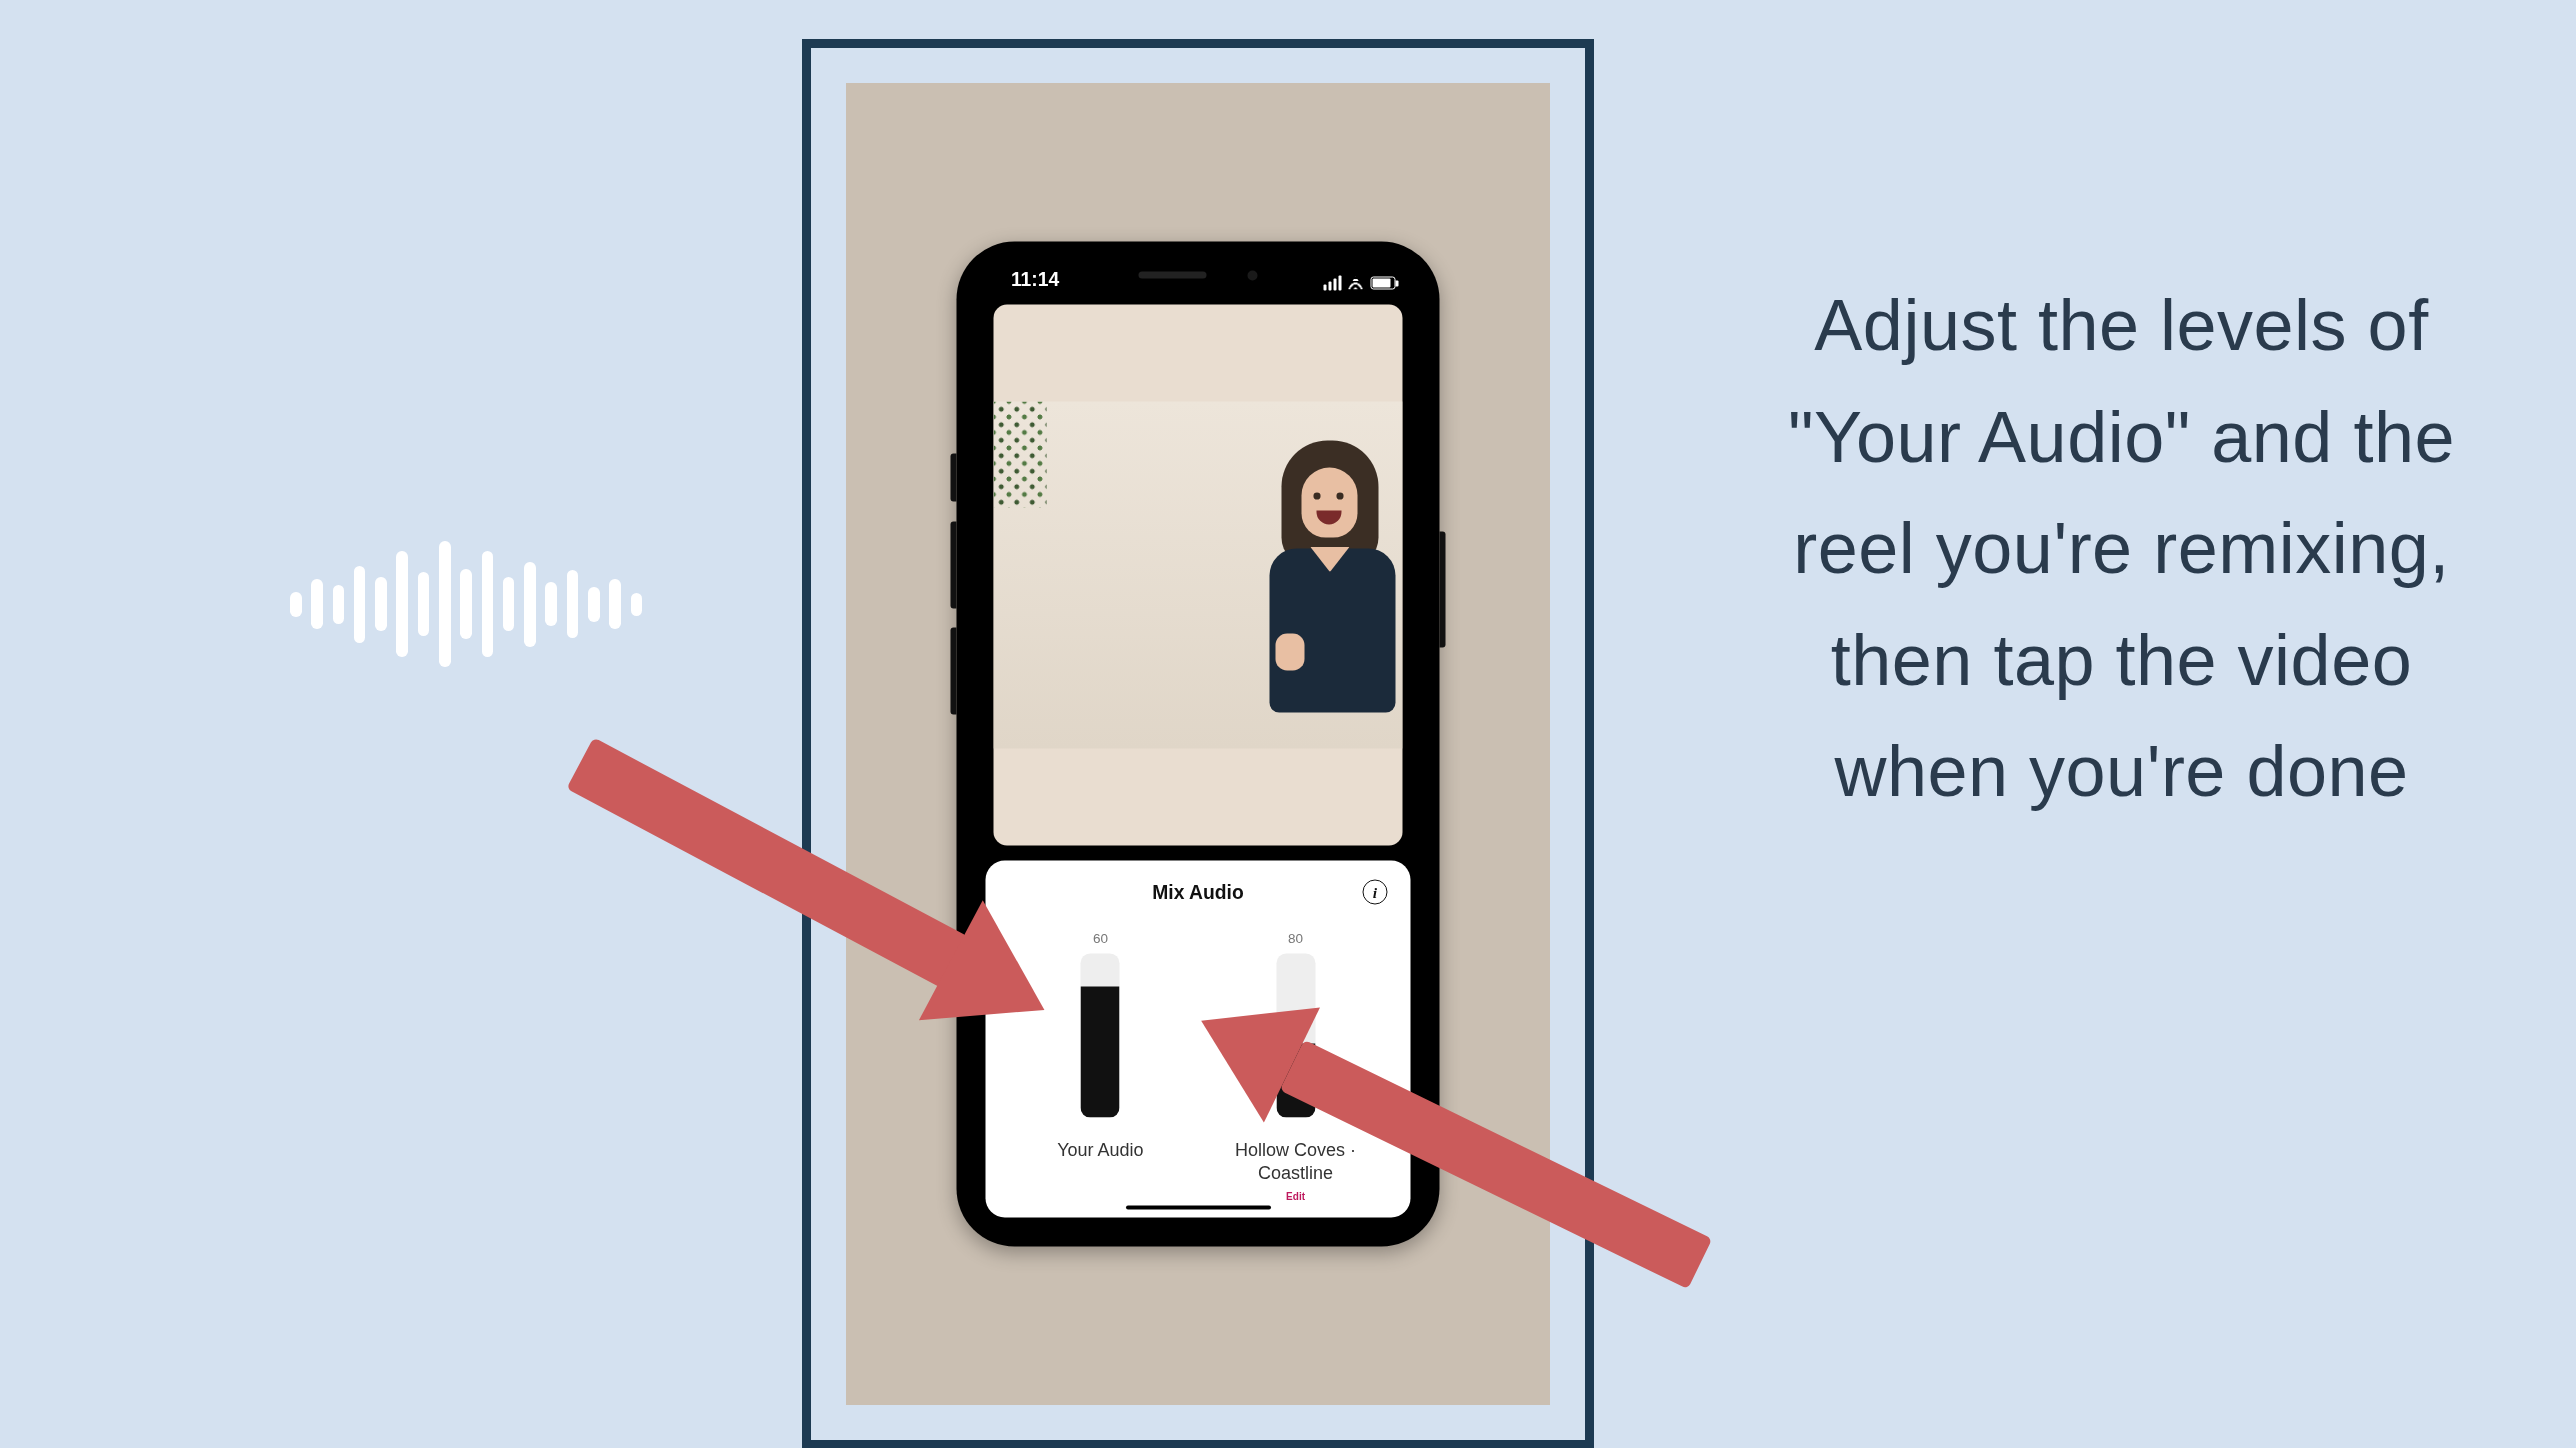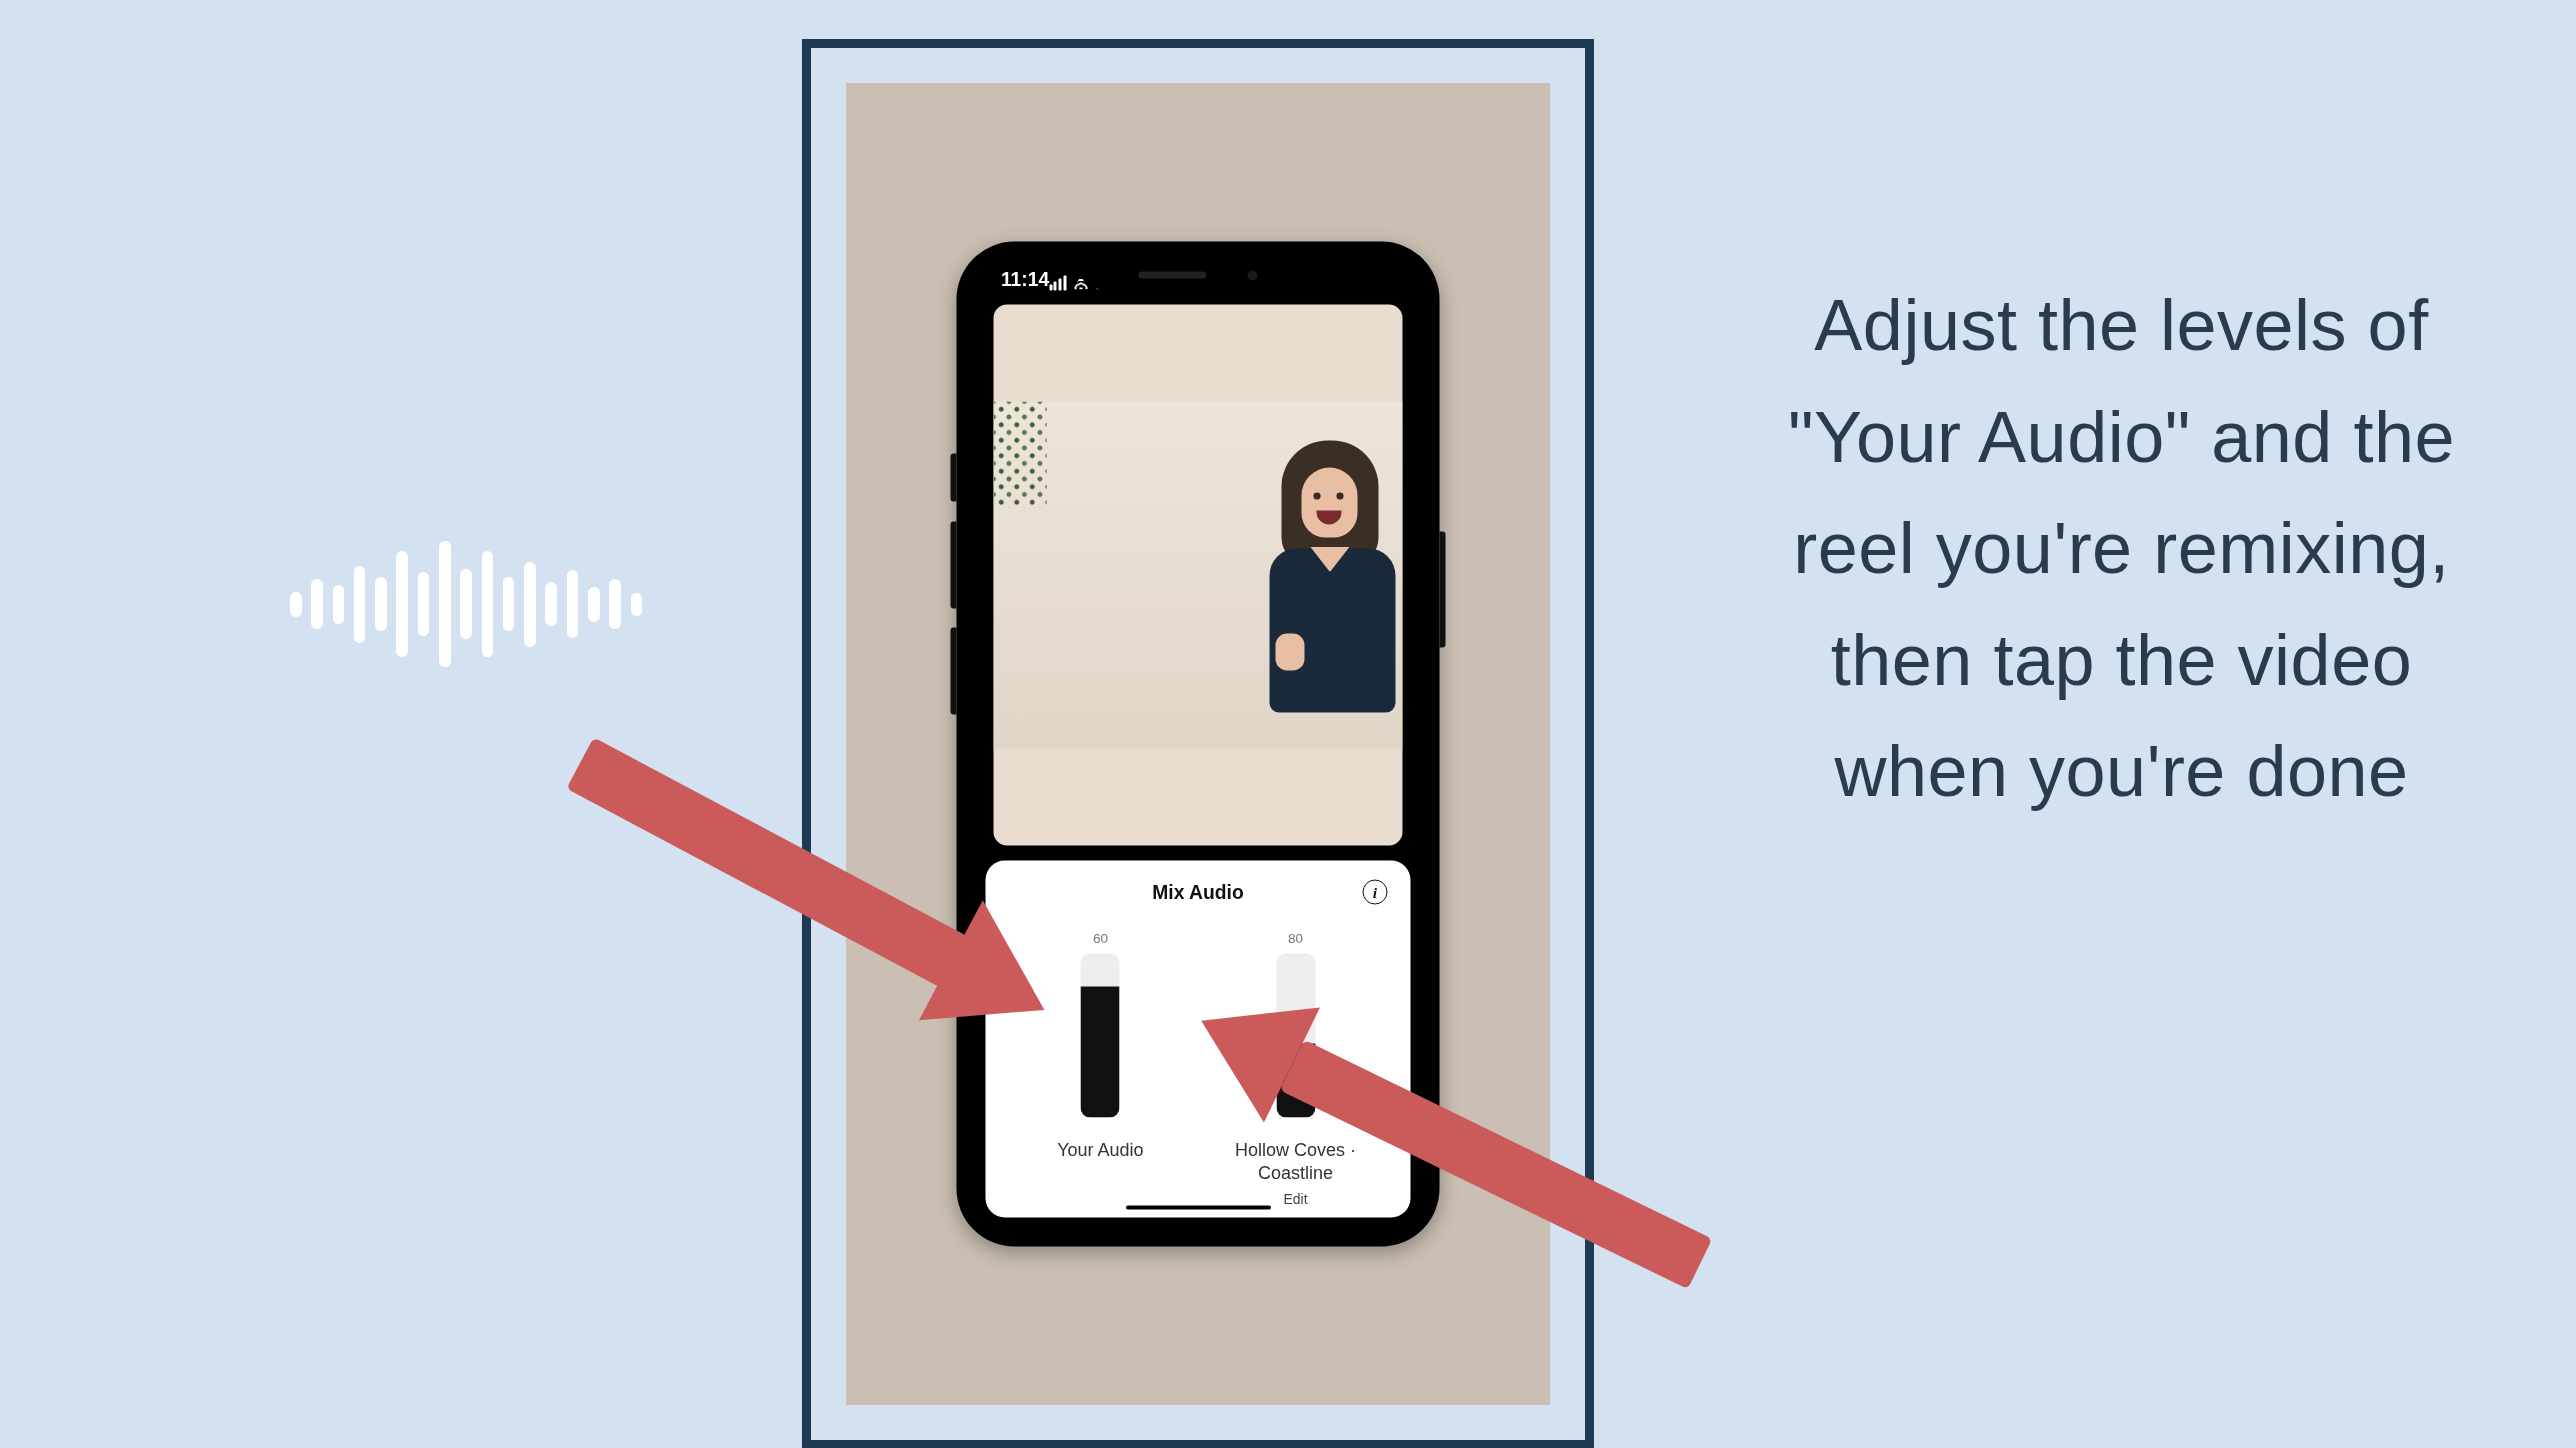--- a/index.html
+++ b/index.html
@@ -90,24 +90,24 @@
     background: #000;
     border-radius: 0 0 19.3px 19.3px;
     z-index: 10;
     display:flex; align-items:center; justify-content:center; gap:11.6px;
   }
   .notch .speaker { width:68px; height:6.8px; background:#222; border-radius:3.9px; }
   .notch .cam { width:9.7px; height:9.7px; background:#1a1a1a; border-radius:50%; margin-left:29px;}
 
   .status-bar {
     position: absolute;
-    top: 9.7px; left: 0; right: 0;
+    top: 9.7px; left: 10px; right: 0;
     height: 29px;
     display: flex;
-    justify-content: flex-start;
+    justify-content: space-between;
     padding: 0 27px;
     color: #fff;
     font-size: 19.3px;
     font-weight: 600;
     z-index: 5;
   }
   .status-right { display:flex; align-items:center; gap:5.8px; font-size:15.5px;}
   .sig-bars { display:inline-flex; align-items:flex-end; gap:1.9px;}
   .sig-bars span { width:2.9px; background:#fff; border-radius:1px;}
   .sig-bars span:nth-child(1){height:5.8px;} .sig-bars span:nth-child(2){height:8.7px;}
@@ -197,21 +197,21 @@
   }
   .slider-col{ display:flex; flex-direction:column; align-items:center; width:164px;}
   .slider-val{ font-size:13.5px; color:#777; margin-bottom:7.7px;}
   .slider-track{
     width:39px; height:164px; background:#eeeeee; border-radius:9.7px; position:relative; overflow:hidden;
   }
   .slider-fill{
     position:absolute; left:0; right:0; bottom:0; background:#111;
   }
   .slider-label{ margin-top:21px; font-size:18px; color:#333; text-align:center; line-height:1.3;}
-  .slider-edit{ margin-top:5.8px; font-size:14px; color:#404040; font-weight:400;}
+  .slider-edit{ margin-top:5.8px; font-size:10px; color:#be185d; font-weight:700;}
 
   .home-indicator{
     position:absolute;bottom:7.7px;left:50%;transform:translateX(-50%);
     width:145px;height:4.8px;background:#000;border-radius:2.9px;
   }
 
   
   .arrow {
     position: absolute;
     z-index: 50;

